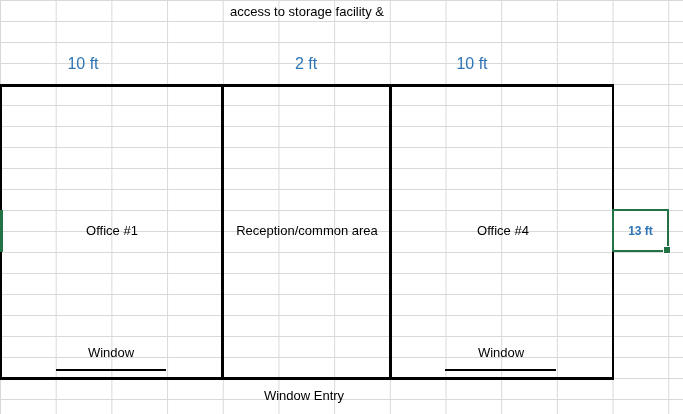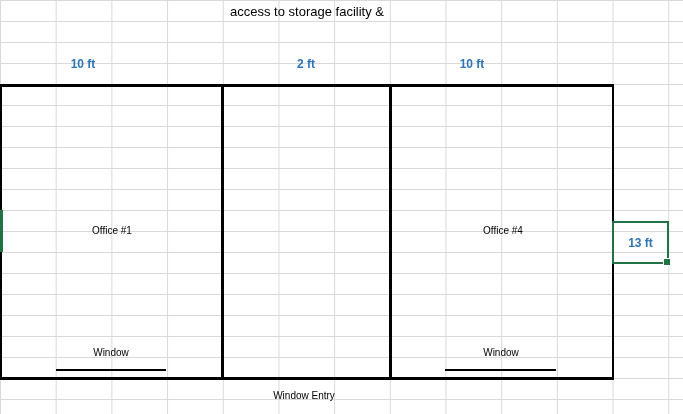--- a/index.html
+++ b/index.html
@@ -27,35 +27,35 @@
   .wall-left{left:0;top:84px;width:2px;height:295px;}
   .wall-right{left:611.5px;top:84px;width:2.5px;height:295px;}
   .wall-int1{left:221px;top:84px;width:2.5px;height:295px;}
   .wall-int2{left:389px;top:84px;width:2.5px;height:295px;}
   .window-line{position:absolute;top:369px;height:1.5px;background:var(--wall);}
   .window-line-left{left:56px;width:110px;}
   .window-line-right{left:445px;width:111px;}
   .left-accent{position:absolute;left:0;top:210px;width:2.5px;height:42px;background:var(--selection);}
   .label{
     position:absolute;transform:translate(-50%,-50%);
-    font-size:10px;white-space:nowrap;line-height:14px;
+    font-size:13px;white-space:nowrap;line-height:14px;
   }
   .dim{
     position:absolute;transform:translate(-50%,-50%);
-    font-size:12px;font-weight:bold;color:var(--accent);white-space:nowrap;
+    font-size:16px;font-weight:normal;color:var(--accent);white-space:nowrap;
   }
   .note{
     position:absolute;left:307px;top:1px;transform:translateX(-50%);
     text-align:center;font-size:13px;line-height:21px;white-space:nowrap;
   }
   .selcell{
     position:absolute;left:612px;top:209px;width:57px;height:43px;
     box-sizing:border-box;border:2px solid var(--selection);
     display:flex;align-items:center;justify-content:center;
-    font-size:12px;font-weight:bold;color:var(--accent);margin-top:12px;
+    font-size:12px;font-weight:bold;color:var(--accent);
   }
   .fill-handle{
     position:absolute;right:-4px;bottom:-4px;width:6px;height:6px;
     background:var(--selection);border:1px solid #ffffff;box-sizing:content-box;
   }
 </style>
 </head>
 <body>
 
 <div class="canvas">
@@ -71,20 +71,21 @@
   <div class="wall wall-top"></div>
   <div class="wall wall-bottom"></div>
   <div class="wall wall-left"></div>
   <div class="wall wall-right"></div>
   <div class="wall wall-int1"></div>
   <div class="wall wall-int2"></div>
 
   <div class="left-accent"></div>
 
   <div class="label" style="left:112px;top:231px">Office #1</div>
+  <div class="label" style="left:307px;top:231px">Reception/common area</div>
   <div class="label" style="left:503px;top:231px">Office #4</div>
 
   <div class="label" style="left:111px;top:353px">Window</div>
   <div class="label" style="left:501px;top:353px">Window</div>
   <div class="window-line window-line-left"></div>
   <div class="window-line window-line-right"></div>
 
   <div class="label" style="left:304px;top:396px">Window Entry</div>
 
   <div class="selcell">

